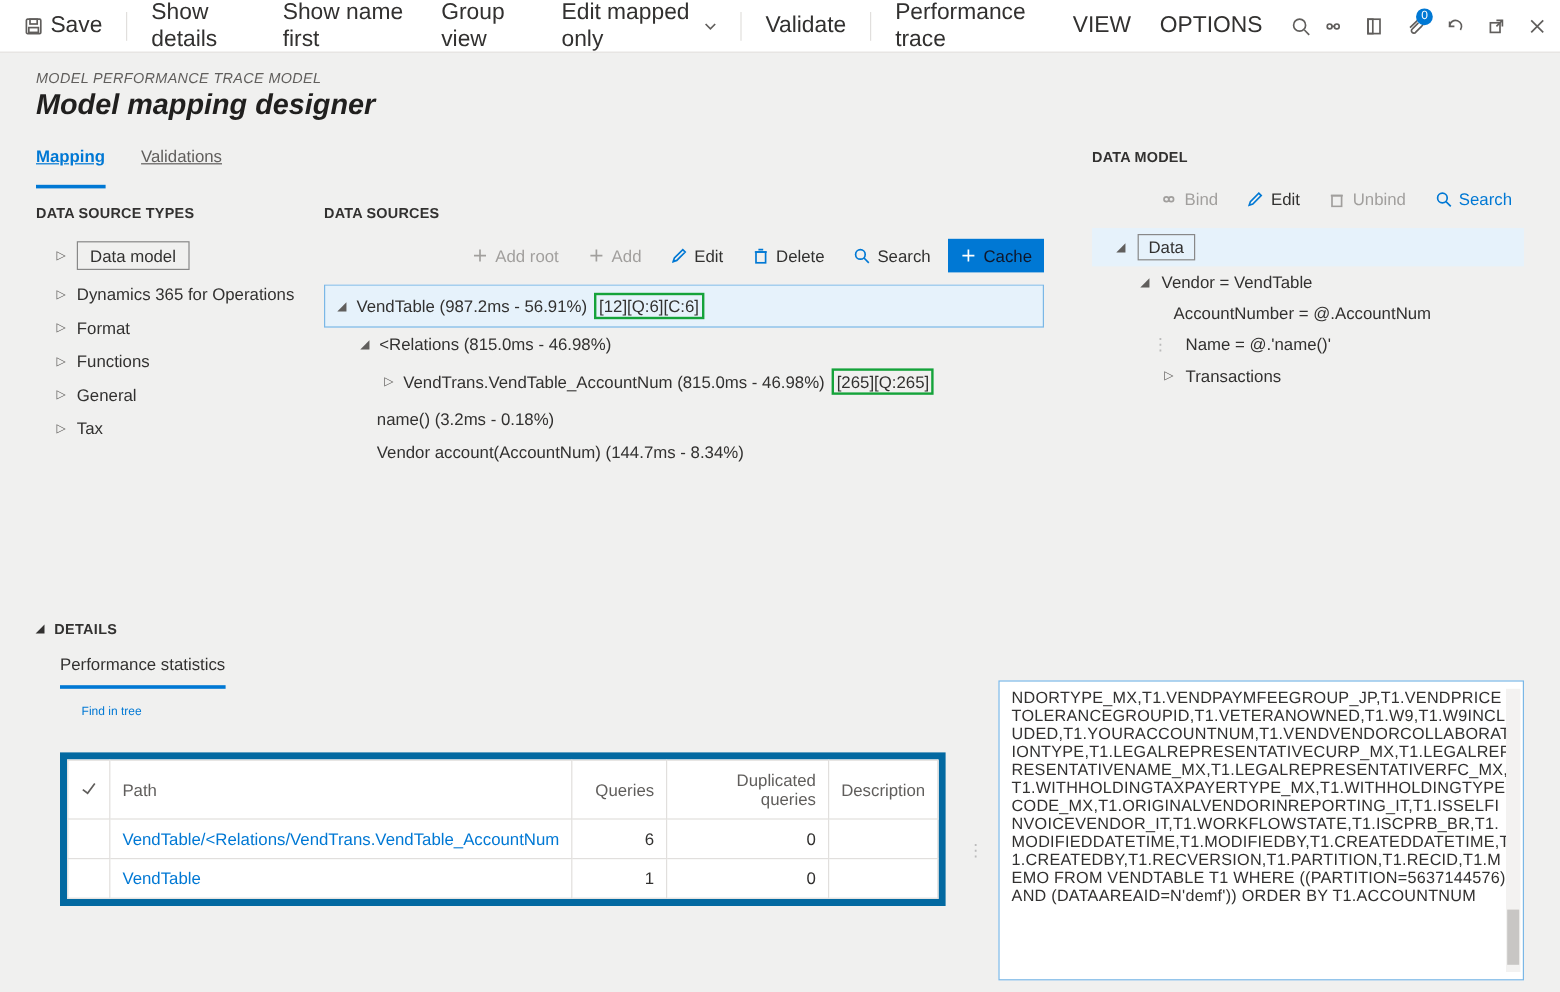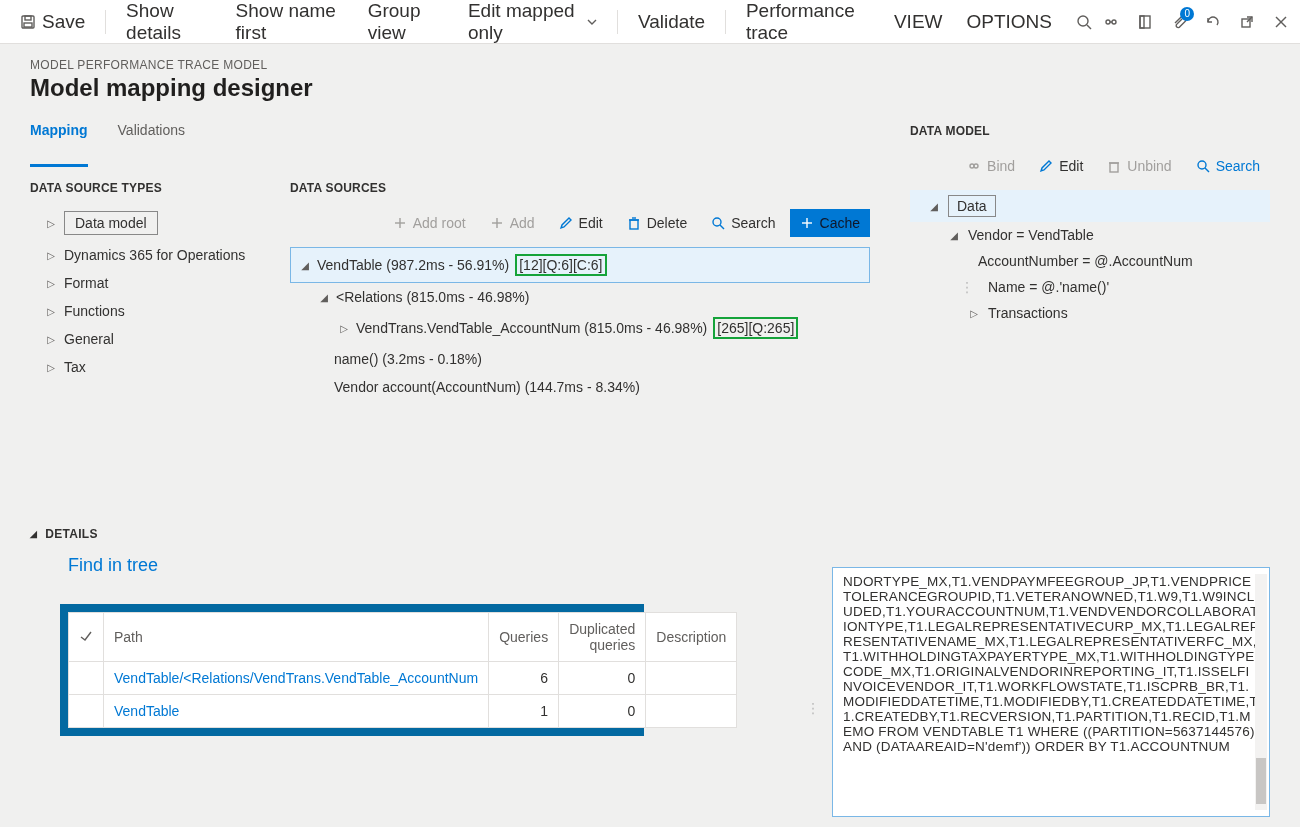--- a/index.html
+++ b/index.html
@@ -4,27 +4,27 @@
 <style>
   * { box-sizing: border-box; margin: 0; padding: 0; }
   html, body { width: 1300px; height: 827px; font-family: "Segoe UI", Arial, sans-serif; background: #f0f0ef; color: #323130; overflow: hidden; }
   .cmdbar { height: 44px; background: #fff; border-bottom: 1px solid #e1dfdd; display: flex; align-items: center; padding: 0 10px; }
   .cmdbar .left { display: flex; align-items: center; gap: 4px; }
   .cmdbar .right { margin-left: auto; display: flex; align-items: center; gap: 16px; }
   .cmdbar-item { display: inline-flex; align-items: center; gap: 6px; padding: 6px 10px; font-size: 19px; cursor: pointer; color: #323130; }
   .vsep { width: 1px; height: 24px; background: #e1dfdd; margin: 0 6px; }
   .icon { display:inline-flex; align-items:center; justify-content:center; }
   svg { stroke: #605e5c; fill: none; stroke-width:1.4; }
-  .header-area { padding: 14px 30px 6px 30px; }
+  .header-area { padding: 14px 30px 6px 30px; font-style: italic; }
   .subtitle { font-size: 12px; letter-spacing: .3px; color: #605e5c; }
   .title { font-size: 24px; font-weight: 600; margin-top: 2px; color:#201f1e;}
   .tabs { display: flex; gap: 30px; padding: 14px 30px 0 30px; font-size: 14px; }
-  .tab { padding: 0 0 26px 0; cursor: pointer; color:#605e5c; }
+  .tab { padding: 0 0 16px 0; cursor: pointer; color:#605e5c;text-decoration:underline; }
   .tab.active { color: #0078d4; border-bottom: 3px solid #0078d4; font-weight: 600;}
-  .main-cols { display: flex; padding: 8px 30px 0 30px; gap: 20px; }
+  .main-cols { display: flex; padding: 8px 30px 0 30px; gap: 0; }
   .col { display: flex; flex-direction: column; }
   .col-sourcetypes { width: 240px; }
   .col-datasources { flex: 1; }
   .col-datamodel { width: 400px; }
   .col-header { font-size: 12px; font-weight: 600; letter-spacing: .2px; color:#323130; padding: 6px 0 10px 0; }
   .col-datamodel .col-header { padding-top: 0; }
   .tree { font-size: 14px; }
   .tree-row { display:flex; align-items:center; gap:8px; padding:6px 8px; cursor:pointer; }
   .tree-row .caret { width:10px; text-align:center; color:#605e5c; font-size:10px;}
   .dst .tree-row { padding-left: 16px; }
@@ -38,22 +38,22 @@
   .ds-btn.blue, .dm-btn.blue { color:#323130; }
   .ds-tree { font-size:14px; }
   .ds-row { display:flex; align-items:center; padding:6px 4px; gap:6px; cursor:pointer;}
   .ds-row .caret { width:12px; text-align:center; font-size:10px; color:#605e5c;}
   .ds-row.sel { background:#e6f2fb; border:1px solid #7ab7e6; }
   .hl-green { border:2px solid #15a33a; padding:0 2px; display:inline-block; line-height:18px;}
   .track { height:270px; overflow:hidden; position:relative;}
   .details-section { padding: 10px 30px 0 30px; }
   .details-hdr { font-size:12px; font-weight:600; letter-spacing:.3px; display:flex; align-items:center; gap:8px; cursor:pointer;}
   .perf-tab { display:inline-block; font-size:14px; padding:8px 0 10px 0; margin-top:6px; border-bottom:3px solid #0078d4; color:#323130;}
-  .find-link { color:#0078d4; font-size:18px; padding:14px 2px 28px 38px; cursor:pointer;}
-  .grid-wrap { border:8px solid #0369a1; width:584px; margin-left:30px;}
+  .find-link { color:#0078d4; font-size:10px; padding:14px 2px 28px 38px; cursor:pointer;}
+  .grid-wrap { border:6px solid #0369a1; width:738px; margin-left:20px;}
   table.grid { width:100%; border-collapse:collapse; font-size:14px; background:#fff;}
   table.grid th, table.grid td { border:1px solid #e1dfdd; padding:8px 10px; text-align:left; font-weight:normal;}
   table.grid th { color:#605e5c; background:#fff;}
   table.grid td.num, table.grid th.num { text-align:right; }
   table.grid a { color:#0078d4; text-decoration:none; }
   .sql-panel { position:absolute; right:30px; bottom:10px; width:438px; height:250px; border:1px solid #7ab7e6; background:#fff; padding:6px 10px; font-size:13.5px; color:#323130; letter-spacing:.2px; overflow:hidden; word-break:break-all;}
   .sql-scroll { position:absolute; right:2px; top:6px; bottom:6px; width:12px; background:#f3f2f1;}
   .sql-scroll .thumb { position:absolute; left:1px; right:1px; bottom:6px; height:46px; background:#c8c6c4;}
   .check-col { width:30px; text-align:center; }
   .badge { position:absolute; top:-6px; right:-6px; background:#0078d4;color:#fff;border-radius:8px;font-size:10px;padding:0 4px;line-height:14px;}
@@ -320,20 +320,23 @@
         </div>
     </div>
   </div>
 </div>
 
 <div class="details-section">
   <div class="details-hdr">
       <span style="font-size:9px;">◢</span>
       <span>DETAILS</span>
     </div>
+  <div style="padding-left:20px;">
+    <div class="perf-tab">Performance statistics</div>
+  </div>
   <div class="find-link">Find in tree</div>
   <div class="grid-wrap">
     <table class="grid">
       <thead>
         <tr>
           <th class="check-col"><svg width="14" height="14" viewBox="0 0 14 14">
                 <polyline points="2,8 6,11 12,3"></polyline>
               </svg></th>
           <th>Path</th>
           <th class="num" style="width:80px;text-align:right;">Queries</th>

